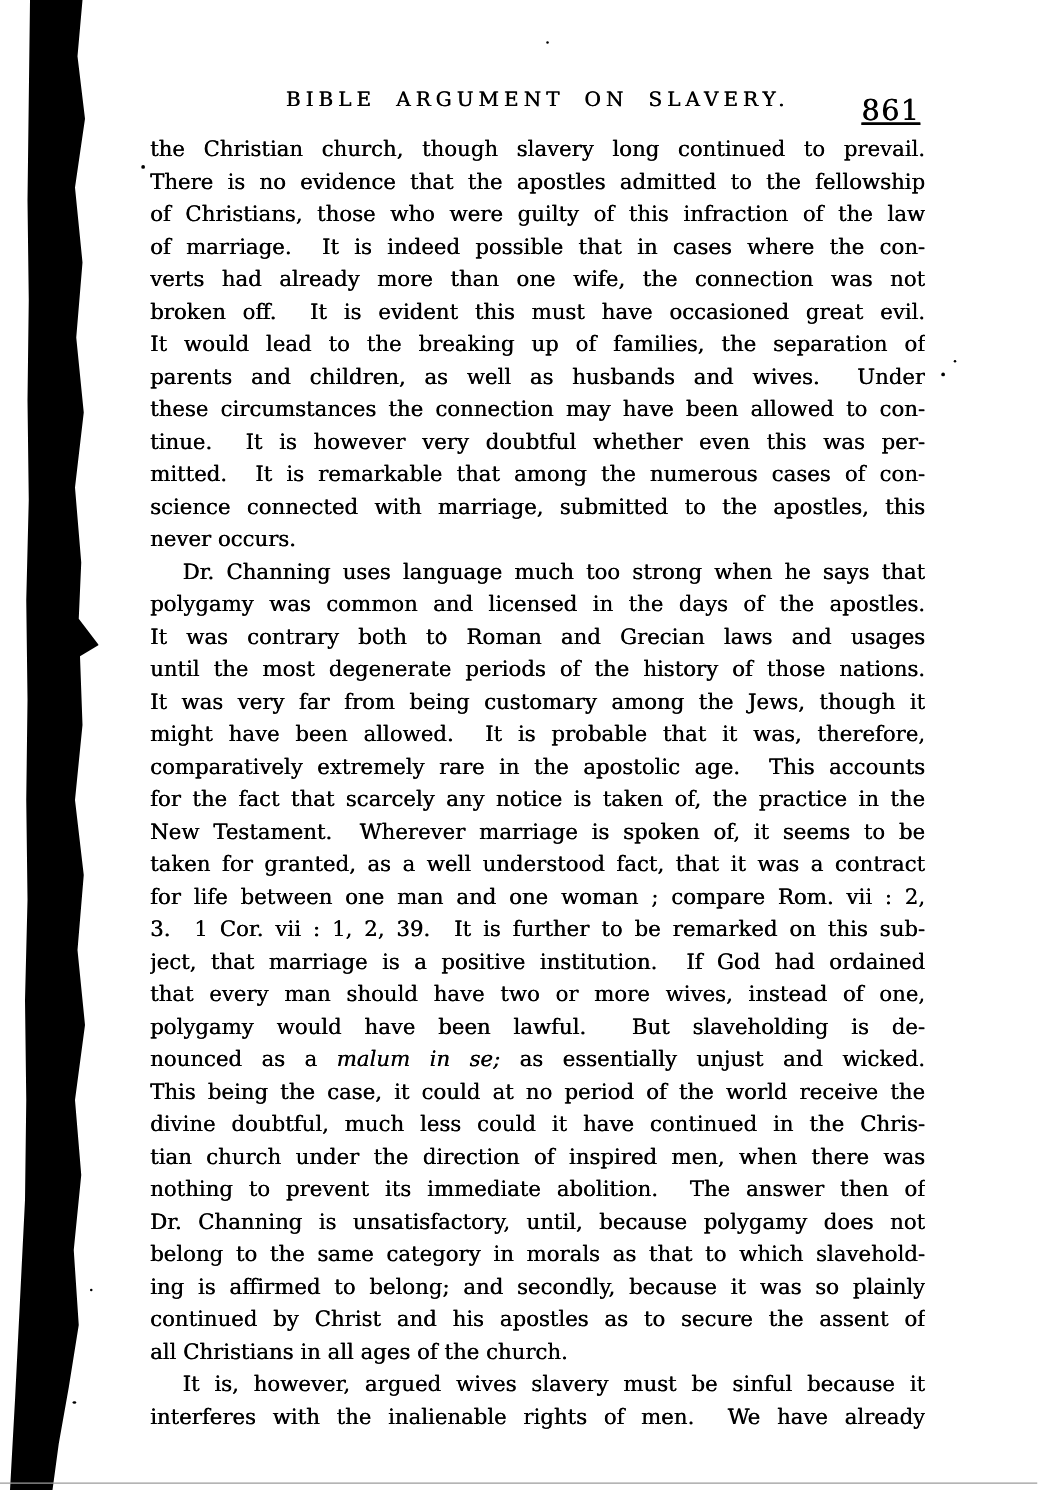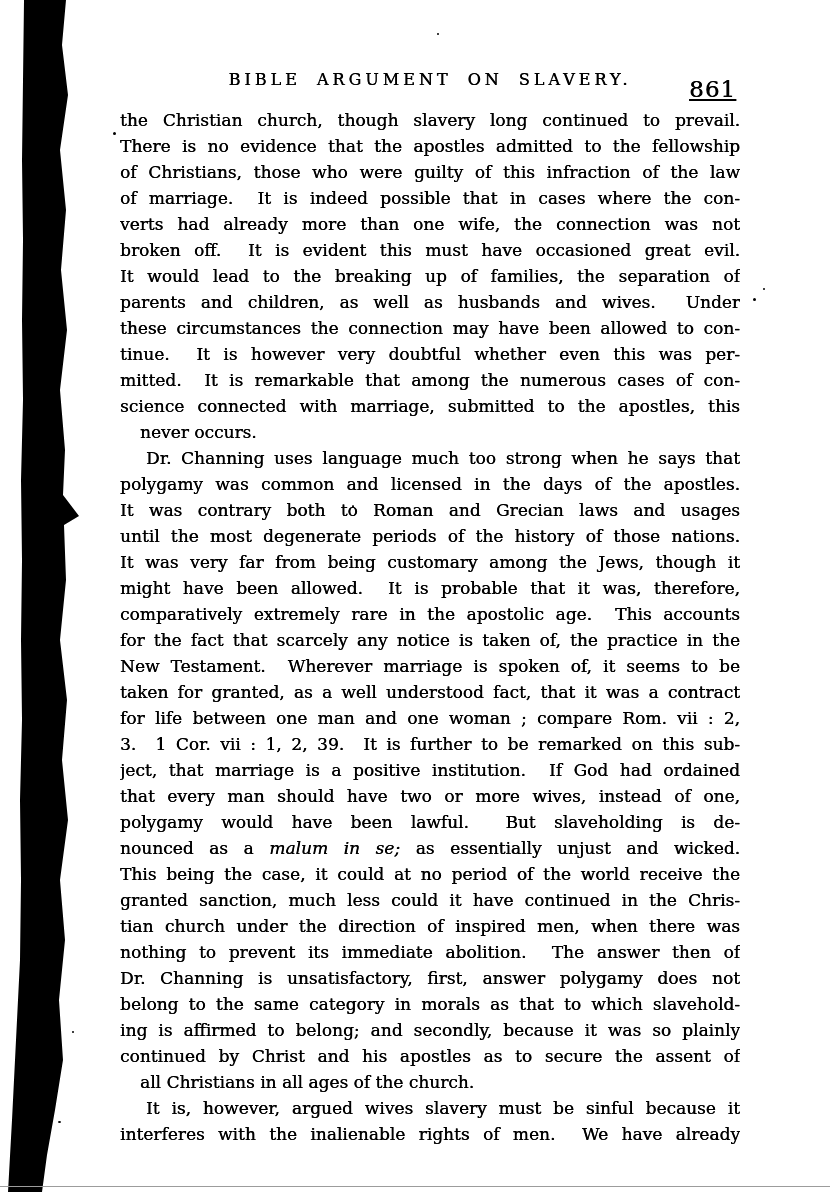--- a/index.html
+++ b/index.html
@@ -57,21 +57,21 @@
     font-size: 17px;
     line-height: 26px;
     text-shadow: 0.3px 0 0 #000;
   }
   .line {
     text-align: justify;
     text-align-last: justify;
     height: 26px;
     overflow: hidden;
   }
-  .line.para-end { text-align-last: left; margin-left: 20px; }
+  .line.para-end { text-align-last: left; }
   .line.indent { text-indent: 26px; }
   .italic { font-style: italic; margin-top: 44px; }
 
   
   .speck { position: absolute; background: #000; border-radius: 50%; }
   .speck.s1 { left: 113px; top: 132px; width: 3px; height: 3px; }
   .speck.s2 { left: 753px; top: 298px; width: 3px; height: 3px; }
   .speck.s3 { left: 352px; top: 505px; width: 2px; height: 3px; }
   .speck.s4 { left: 437px; top: 33px;  width: 2px; height: 2px; }
   .speck.s5 { left: 58px;  top: 1121px; width: 3px; height: 2px; }
@@ -131,24 +131,24 @@
         <div class="line">for the fact that scarcely any notice is taken of, the practice in the</div>
         <div class="line">New Testament.&nbsp; Wherever marriage is spoken of, it seems to be</div>
         <div class="line">taken for granted, as a well understood fact, that it was a contract</div>
         <div class="line">for life between one man and one woman&nbsp;; compare Rom. vii&nbsp;:&nbsp;2,</div>
         <div class="line">3.&nbsp; 1 Cor. vii&nbsp;:&nbsp;1, 2, 39.&nbsp; It is further to be remarked on this sub-</div>
         <div class="line">ject, that marriage is a positive institution.&nbsp; If God had ordained</div>
         <div class="line">that every man should have two or more wives, instead of one,</div>
         <div class="line">polygamy would have been lawful.&nbsp; But slaveholding is de-</div>
         <div class="line"><span>nounced as a </span><span class="italic">malum in se;</span><span> as essentially unjust and wicked.</span></div>
         <div class="line">This being the case, it could at no period of the world receive the</div>
-        <div class="line">granted sanction, much less could it have continued in the Chris-</div>
+        <div class="line">divine doubtful, much less could it have continued in the Chris-</div>
         <div class="line">tian church under the direction of inspired men, when there was</div>
         <div class="line">nothing to prevent its immediate abolition.&nbsp; The answer then of</div>
-        <div class="line">Dr. Channing is unsatisfactory, first, answer polygamy does not</div>
+        <div class="line">Dr. Channing is unsatisfactory, until, because polygamy does not</div>
         <div class="line">belong to the same category in morals as that to which slavehold-</div>
         <div class="line">ing is affirmed to belong; and secondly, because it was so plainly</div>
         <div class="line">continued by Christ and his apostles as to secure the assent of</div>
         <div class="line para-end">all Christians in all ages of the church.</div>
       </div>
       <div class="paragraph">
         <div class="line indent">It is, however, argued wives slavery must be sinful because it</div>
         <div class="line">interferes with the inalienable rights of men.&nbsp; We have already</div>
       </div>
     </div>

